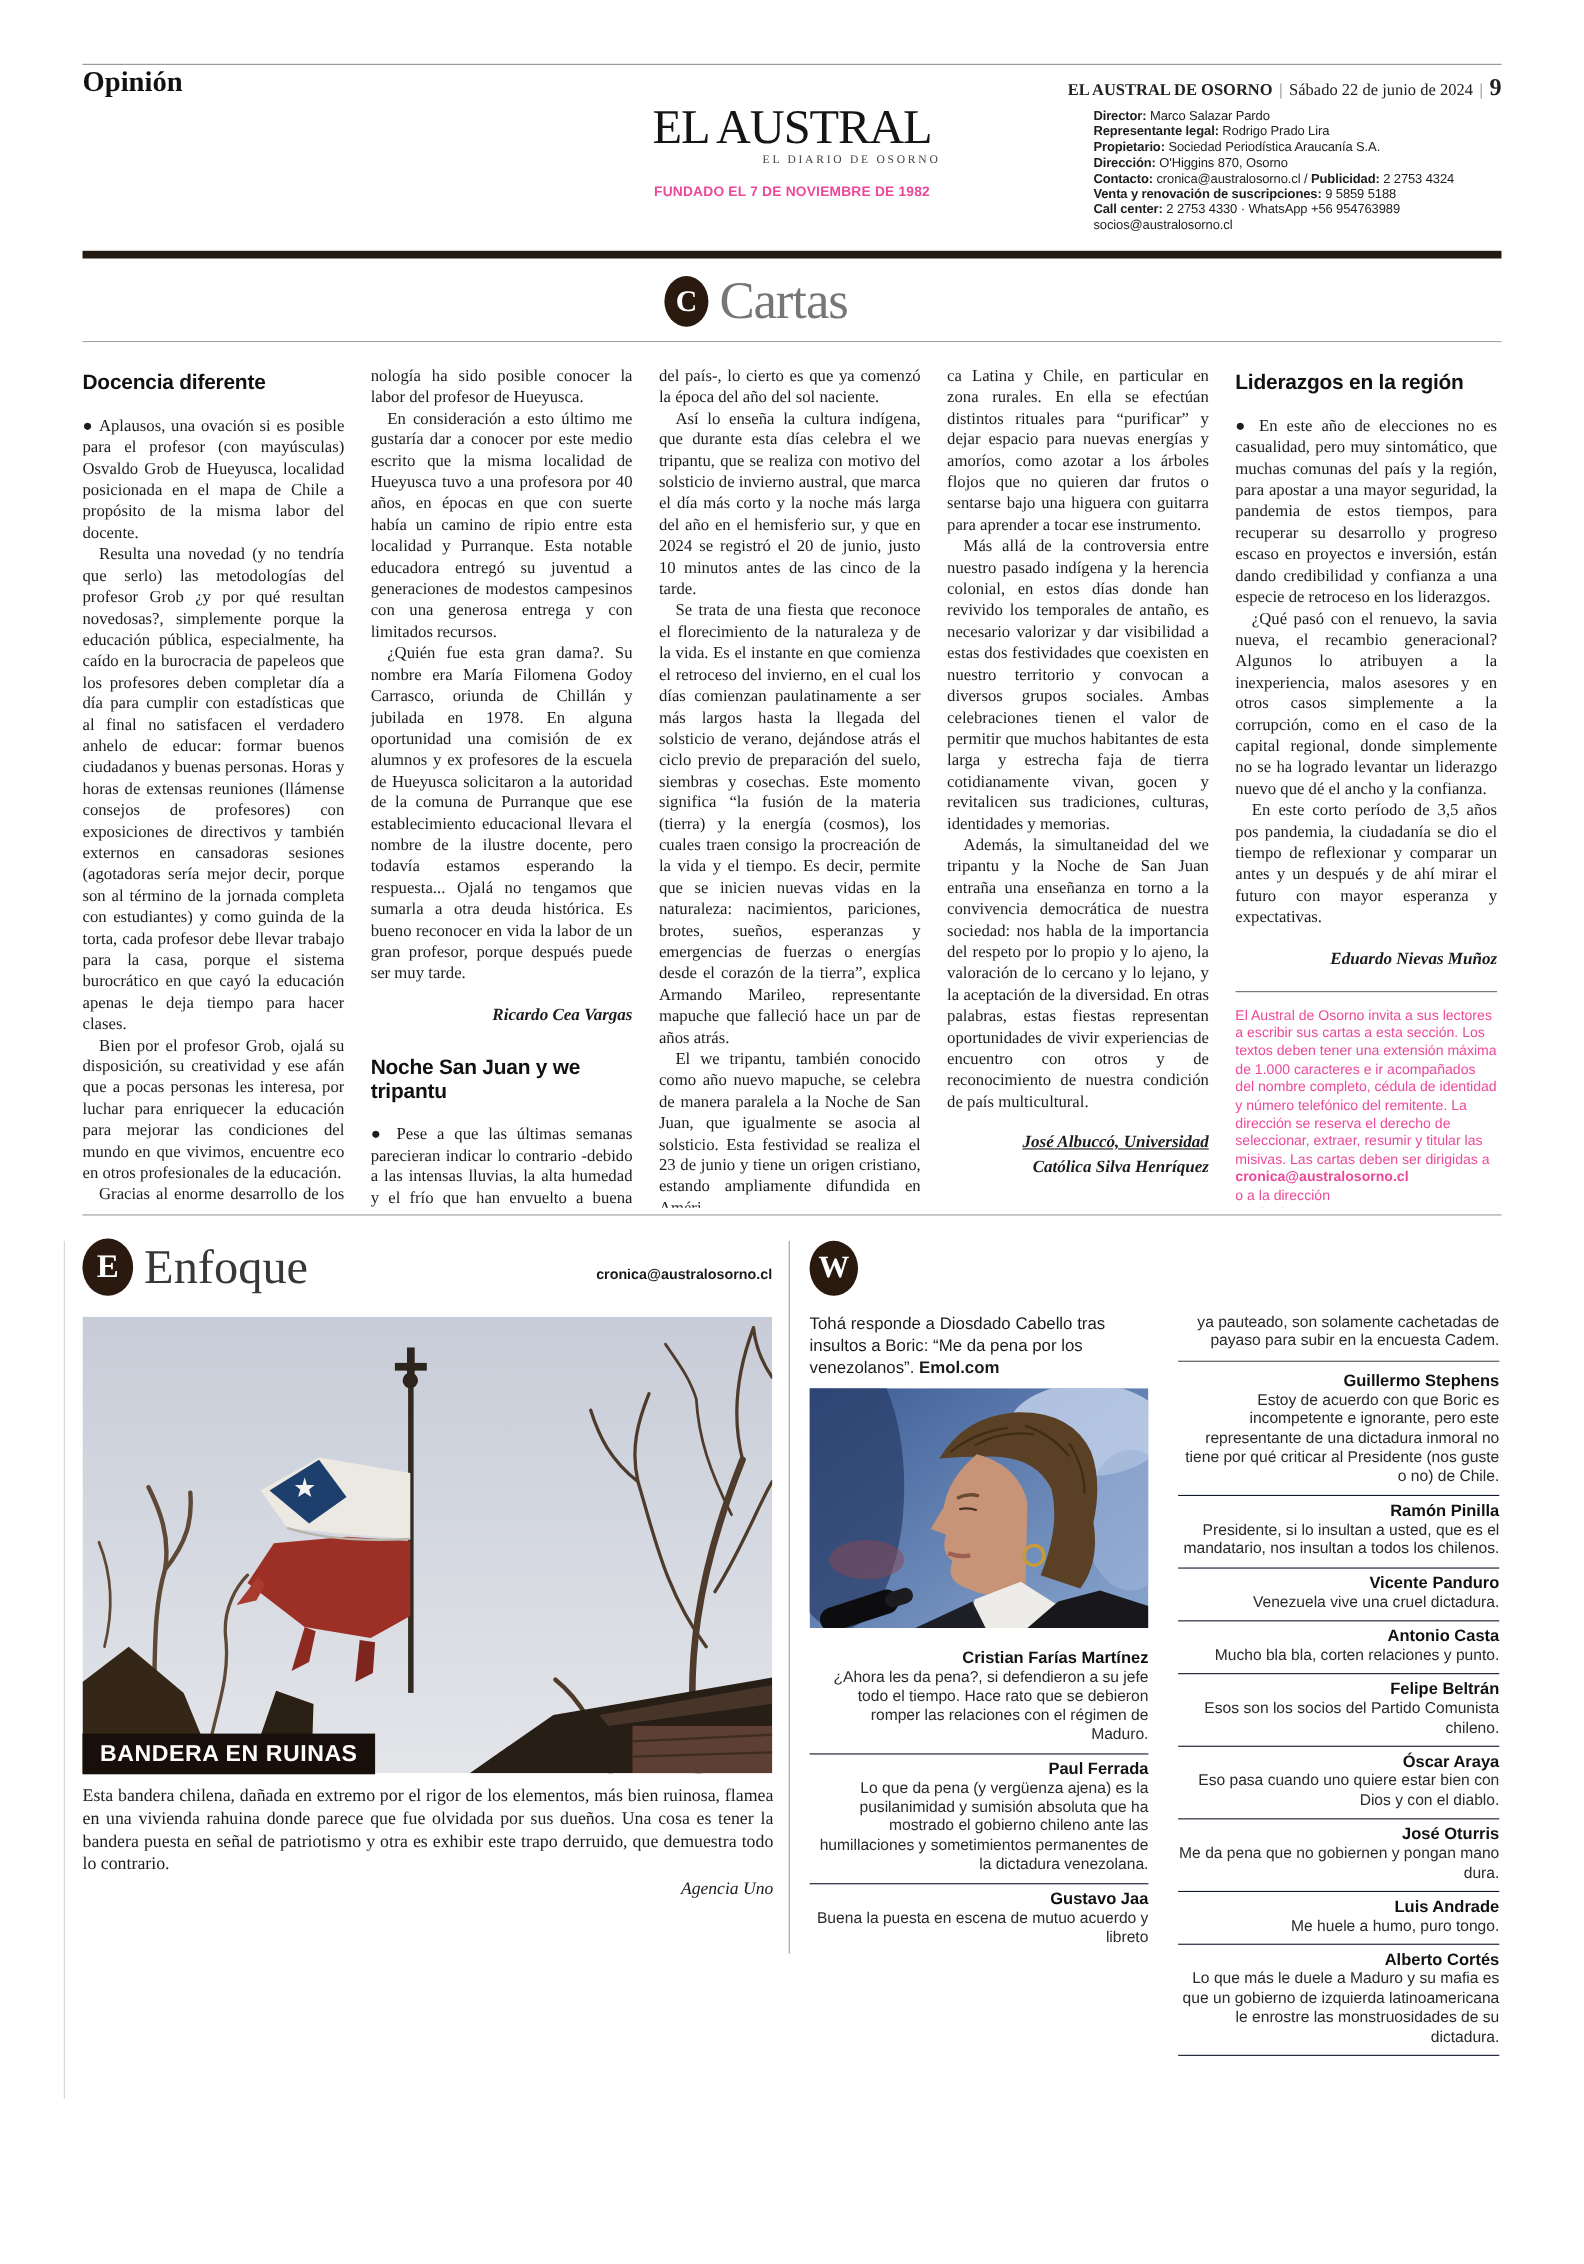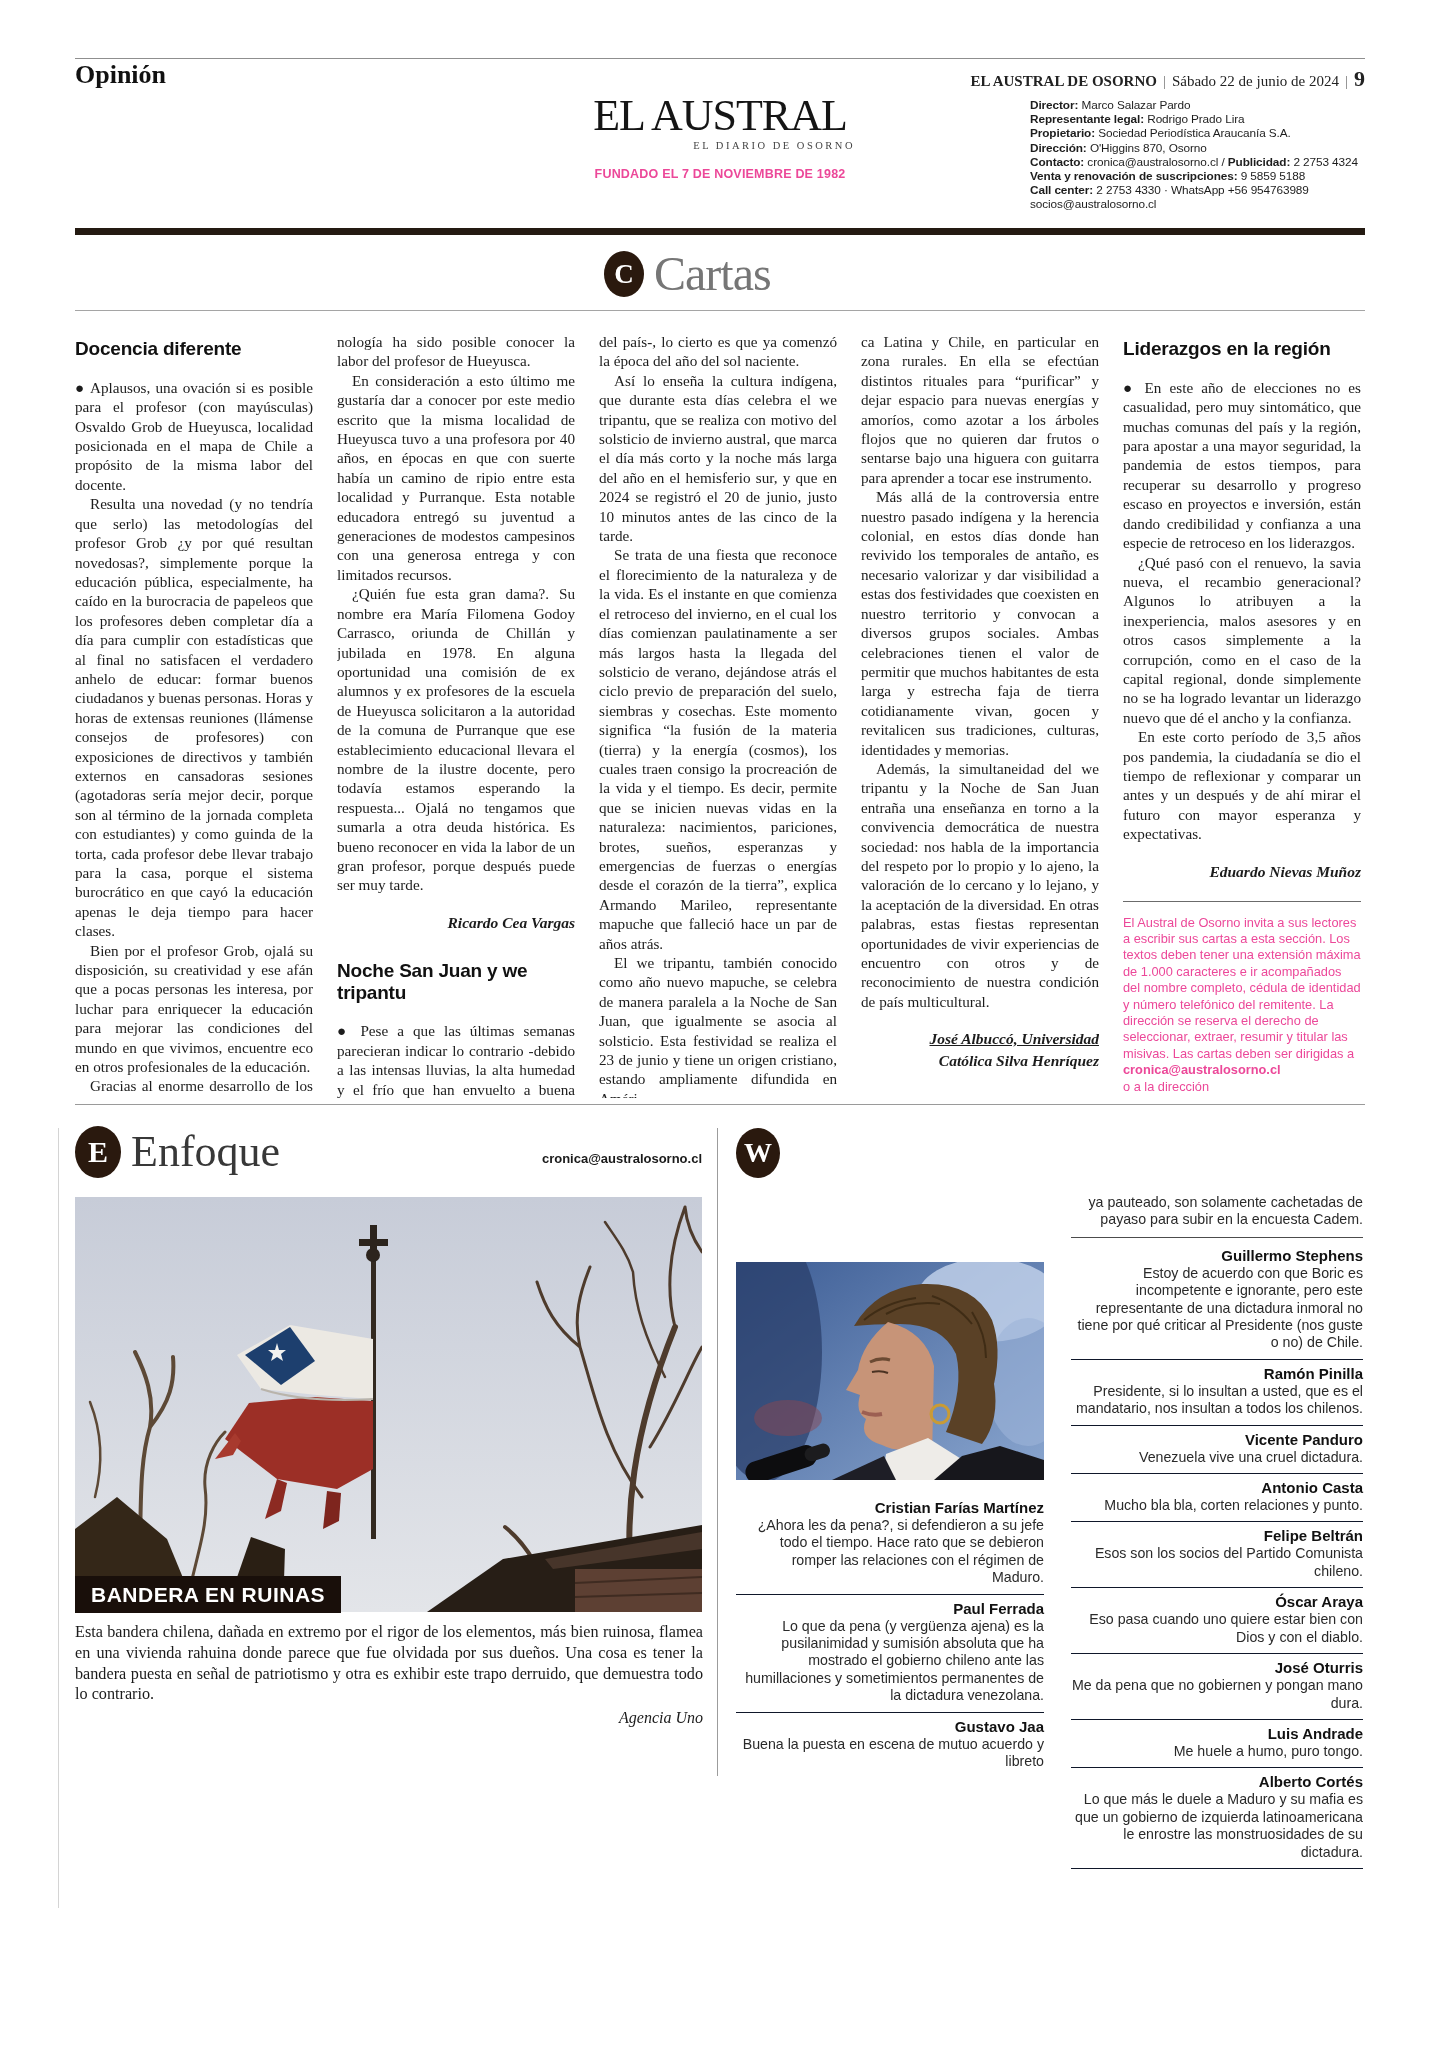--- a/index.html
+++ b/index.html
@@ -10,21 +10,21 @@
   
   .opinion{left:75px;top:62px;font:bold 26px/1 "Liberation Serif",serif;color:#111;}
   .dateline{left:775px;top:68px;width:590px;text-align:right;font:15px/1 "Liberation Serif",serif;color:#222;white-space:nowrap;}
   .dateline .paper{font-weight:bold;}
   .dateline .sep{color:#777;padding:0 6px;font-weight:normal;}
   .dateline .pageno{font:bold 22px/1 "Liberation Serif",serif;}
   .logo-block{left:545px;top:94px;width:350px;text-align:center;}
   .logo-title{font:44px/1 "Liberation Serif",serif;color:#151515;letter-spacing:-1px;}
   .logo-sub{font:10.5px/1 "Liberation Serif",serif;color:#444;letter-spacing:2.5px;margin-top:3px;text-align:right;padding-right:40px;}
   .logo-founded{font:bold 12.5px/1 "Liberation Sans",sans-serif;color:#ec4899;margin-top:16px;letter-spacing:.2px;}
-  .mh-info{left:1030px;top:98px;width:375px;font:11.8px/14.2px "Liberation Sans",sans-serif;color:#1d1d1d;letter-spacing:-.1px;}
+  .mh-info{left:994px;top:98px;width:375px;font:11.8px/14.2px "Liberation Sans",sans-serif;color:#1d1d1d;letter-spacing:-.1px;}
   .mh-info b{font-weight:bold;}
   .rule-thick{left:75px;top:228px;width:1290px;height:7px;background:#241a12;}
   
   .sec-head{display:flex;align-items:center;gap:10px;}
   .sec-icon{display:flex;align-items:center;justify-content:center;background:#2a190e;color:#fff;
             border-radius:50%;font-family:"Liberation Serif",serif;font-weight:bold;}
   .cartas-head{left:604px;top:250px;}
   .cartas-head .sec-icon{width:40px;height:46px;font-size:27px;}
   .cartas-head .sec-title{font:48px/1 "Liberation Serif",serif;color:#767676;letter-spacing:-1px;}
   
@@ -215,20 +215,23 @@
     <span>Esta bandera chilena, dañada en extremo por el rigor de los elementos, más bien ruinosa, flamea en una vivienda rahuina donde parece que fue olvidada por sus dueños. Una cosa es tener la bandera puesta en señal de patriotismo y otra es exhibir este trapo derruido, que demuestra todo lo contrario.</span>
     <span class="credit">Agencia Uno</span>
   </div>
 
   <div class="abs divider-v"></div>
 
   <div class="abs sec-head web-head">
     <span class="sec-icon">W</span>
   </div>
 
+  <div class="abs web-headline">
+    <span>Tohá responde a Diosdado Cabello tras insultos a Boric: “Me da pena por los venezolanos”. </span><b>Emol.com</b>
+  </div>
 
   <div class="abs photo-toha">
     <svg width="308" height="218" viewBox="0 0 308 218" preserveAspectRatio="none">
       <defs>
         <linearGradient id="bgb" x1="0" y1="0" x2="1" y2="1">
           <stop offset="0" stop-color="#3d5d95"></stop>
             <stop offset="1" stop-color="#8aa6cf"></stop>
         </linearGradient>
       </defs>
       <rect width="308" height="218" fill="url(#bgb)"></rect>

